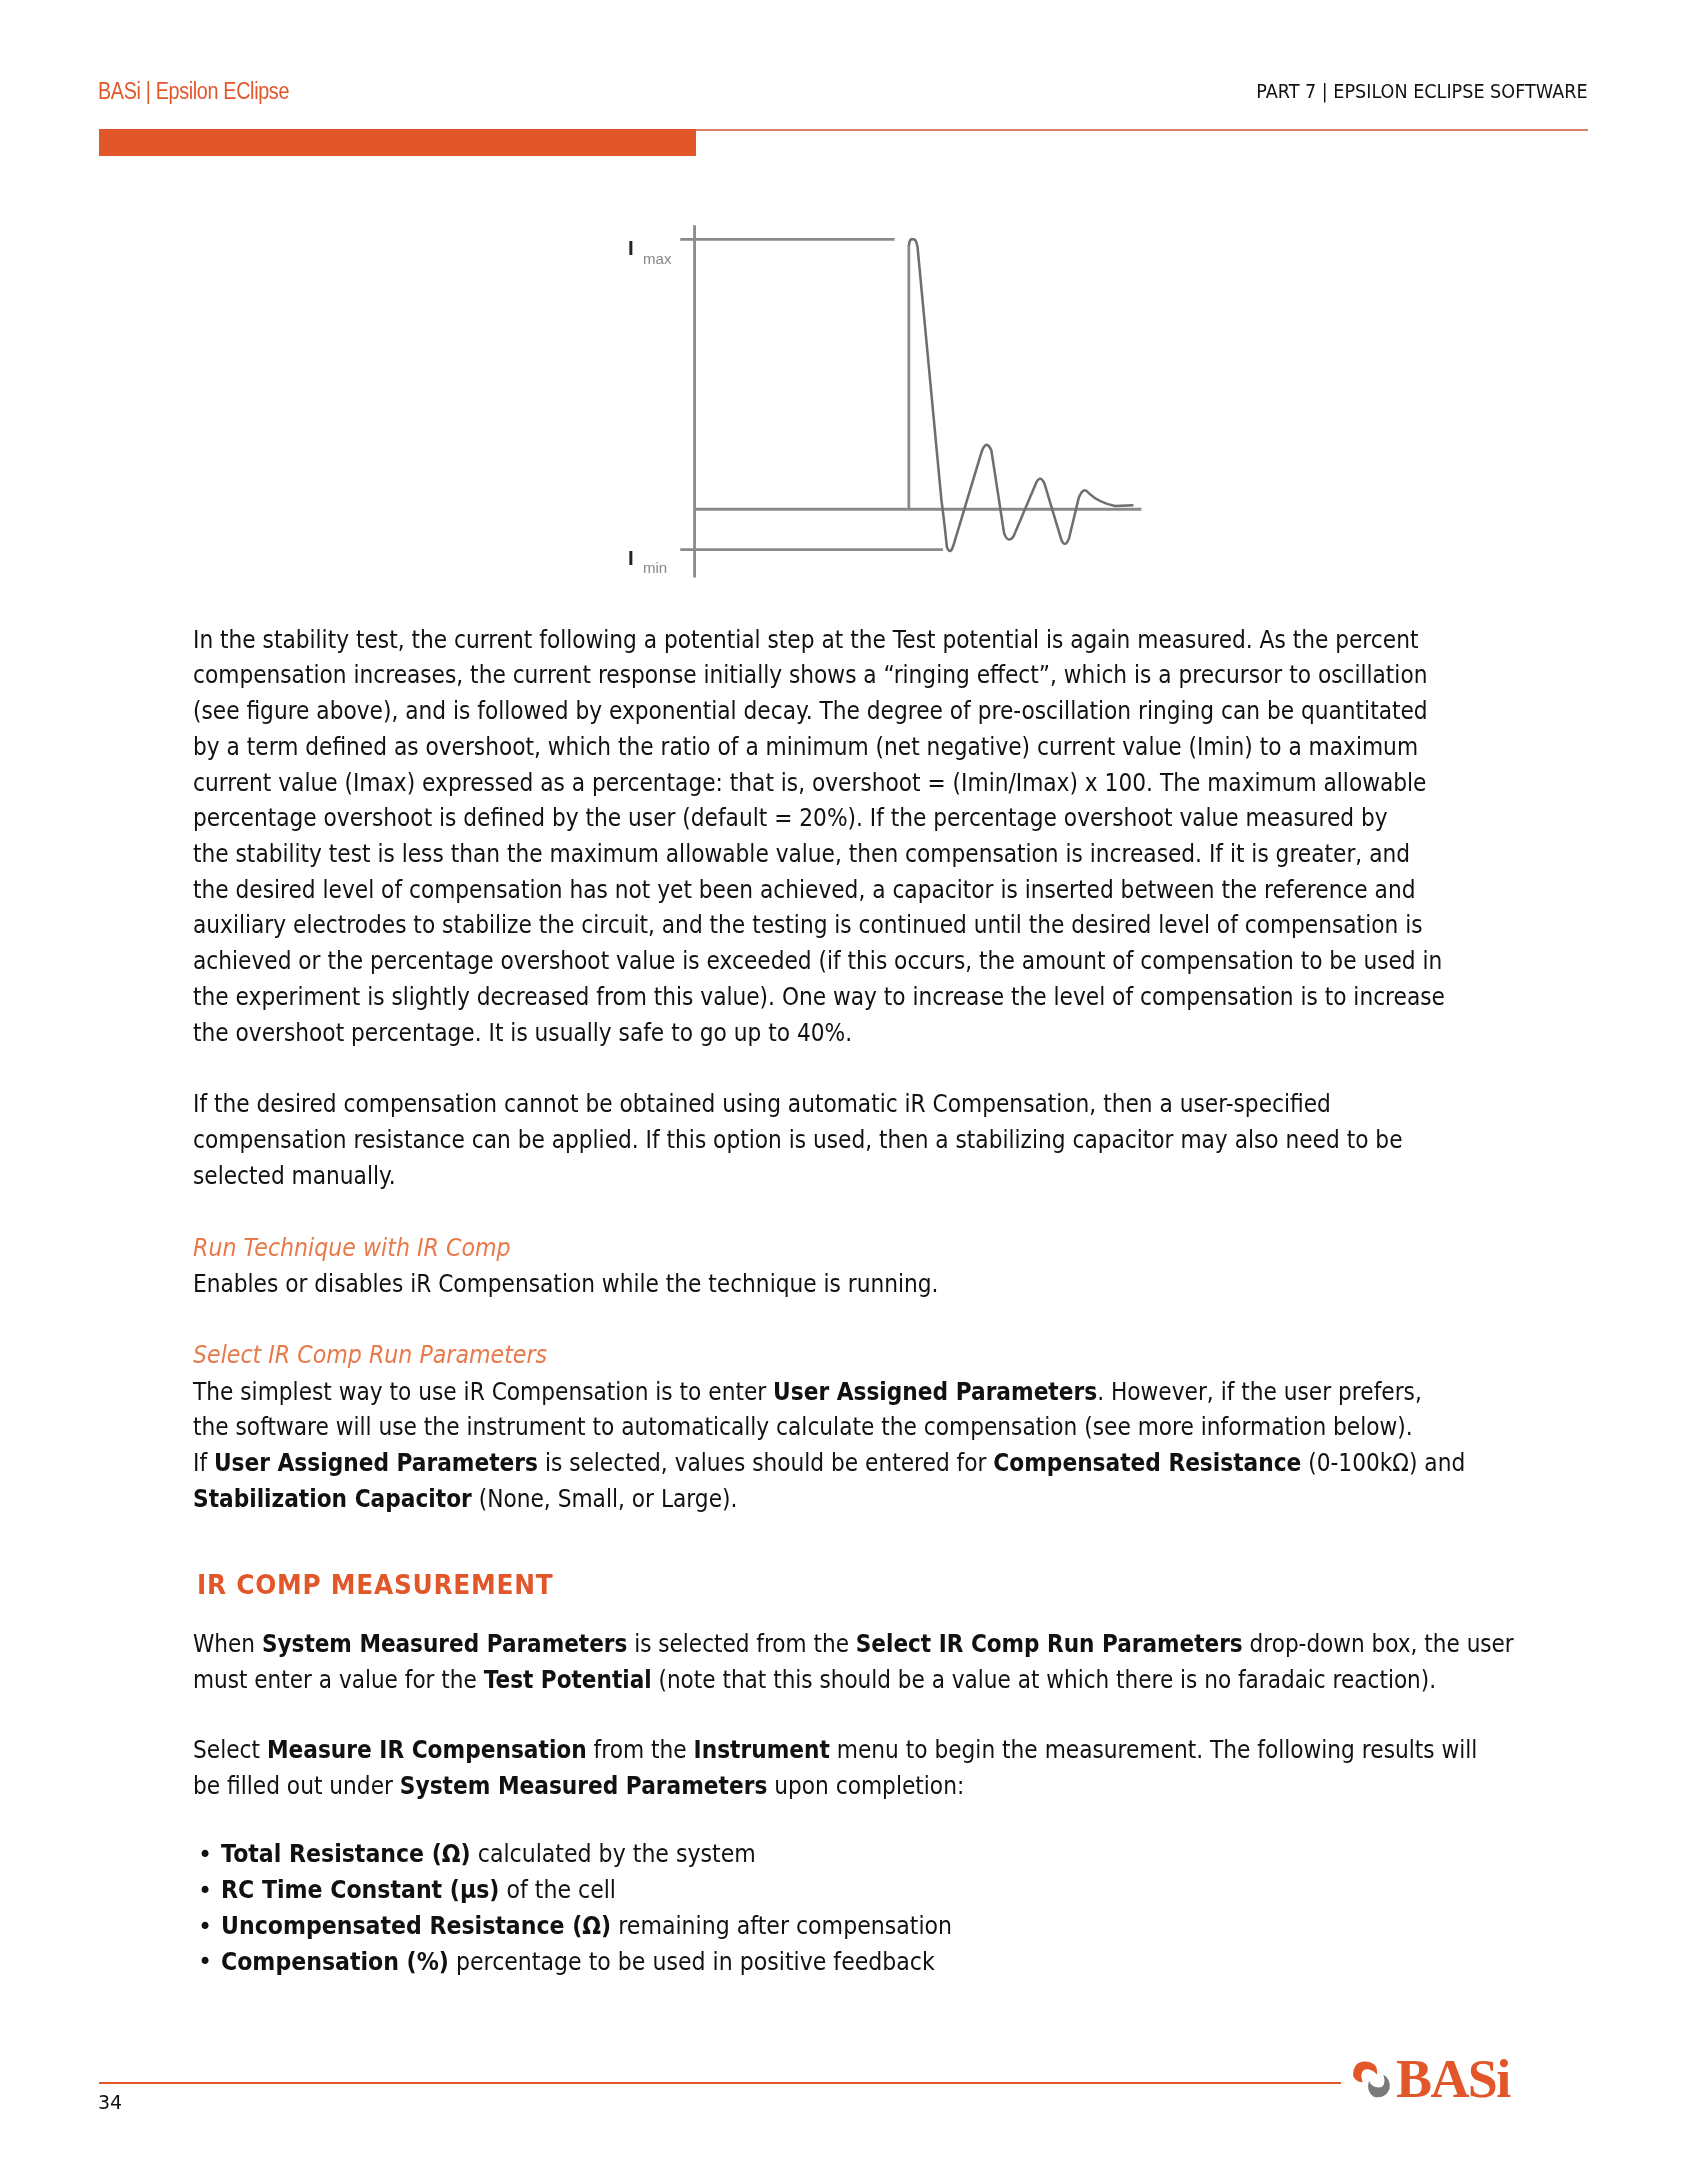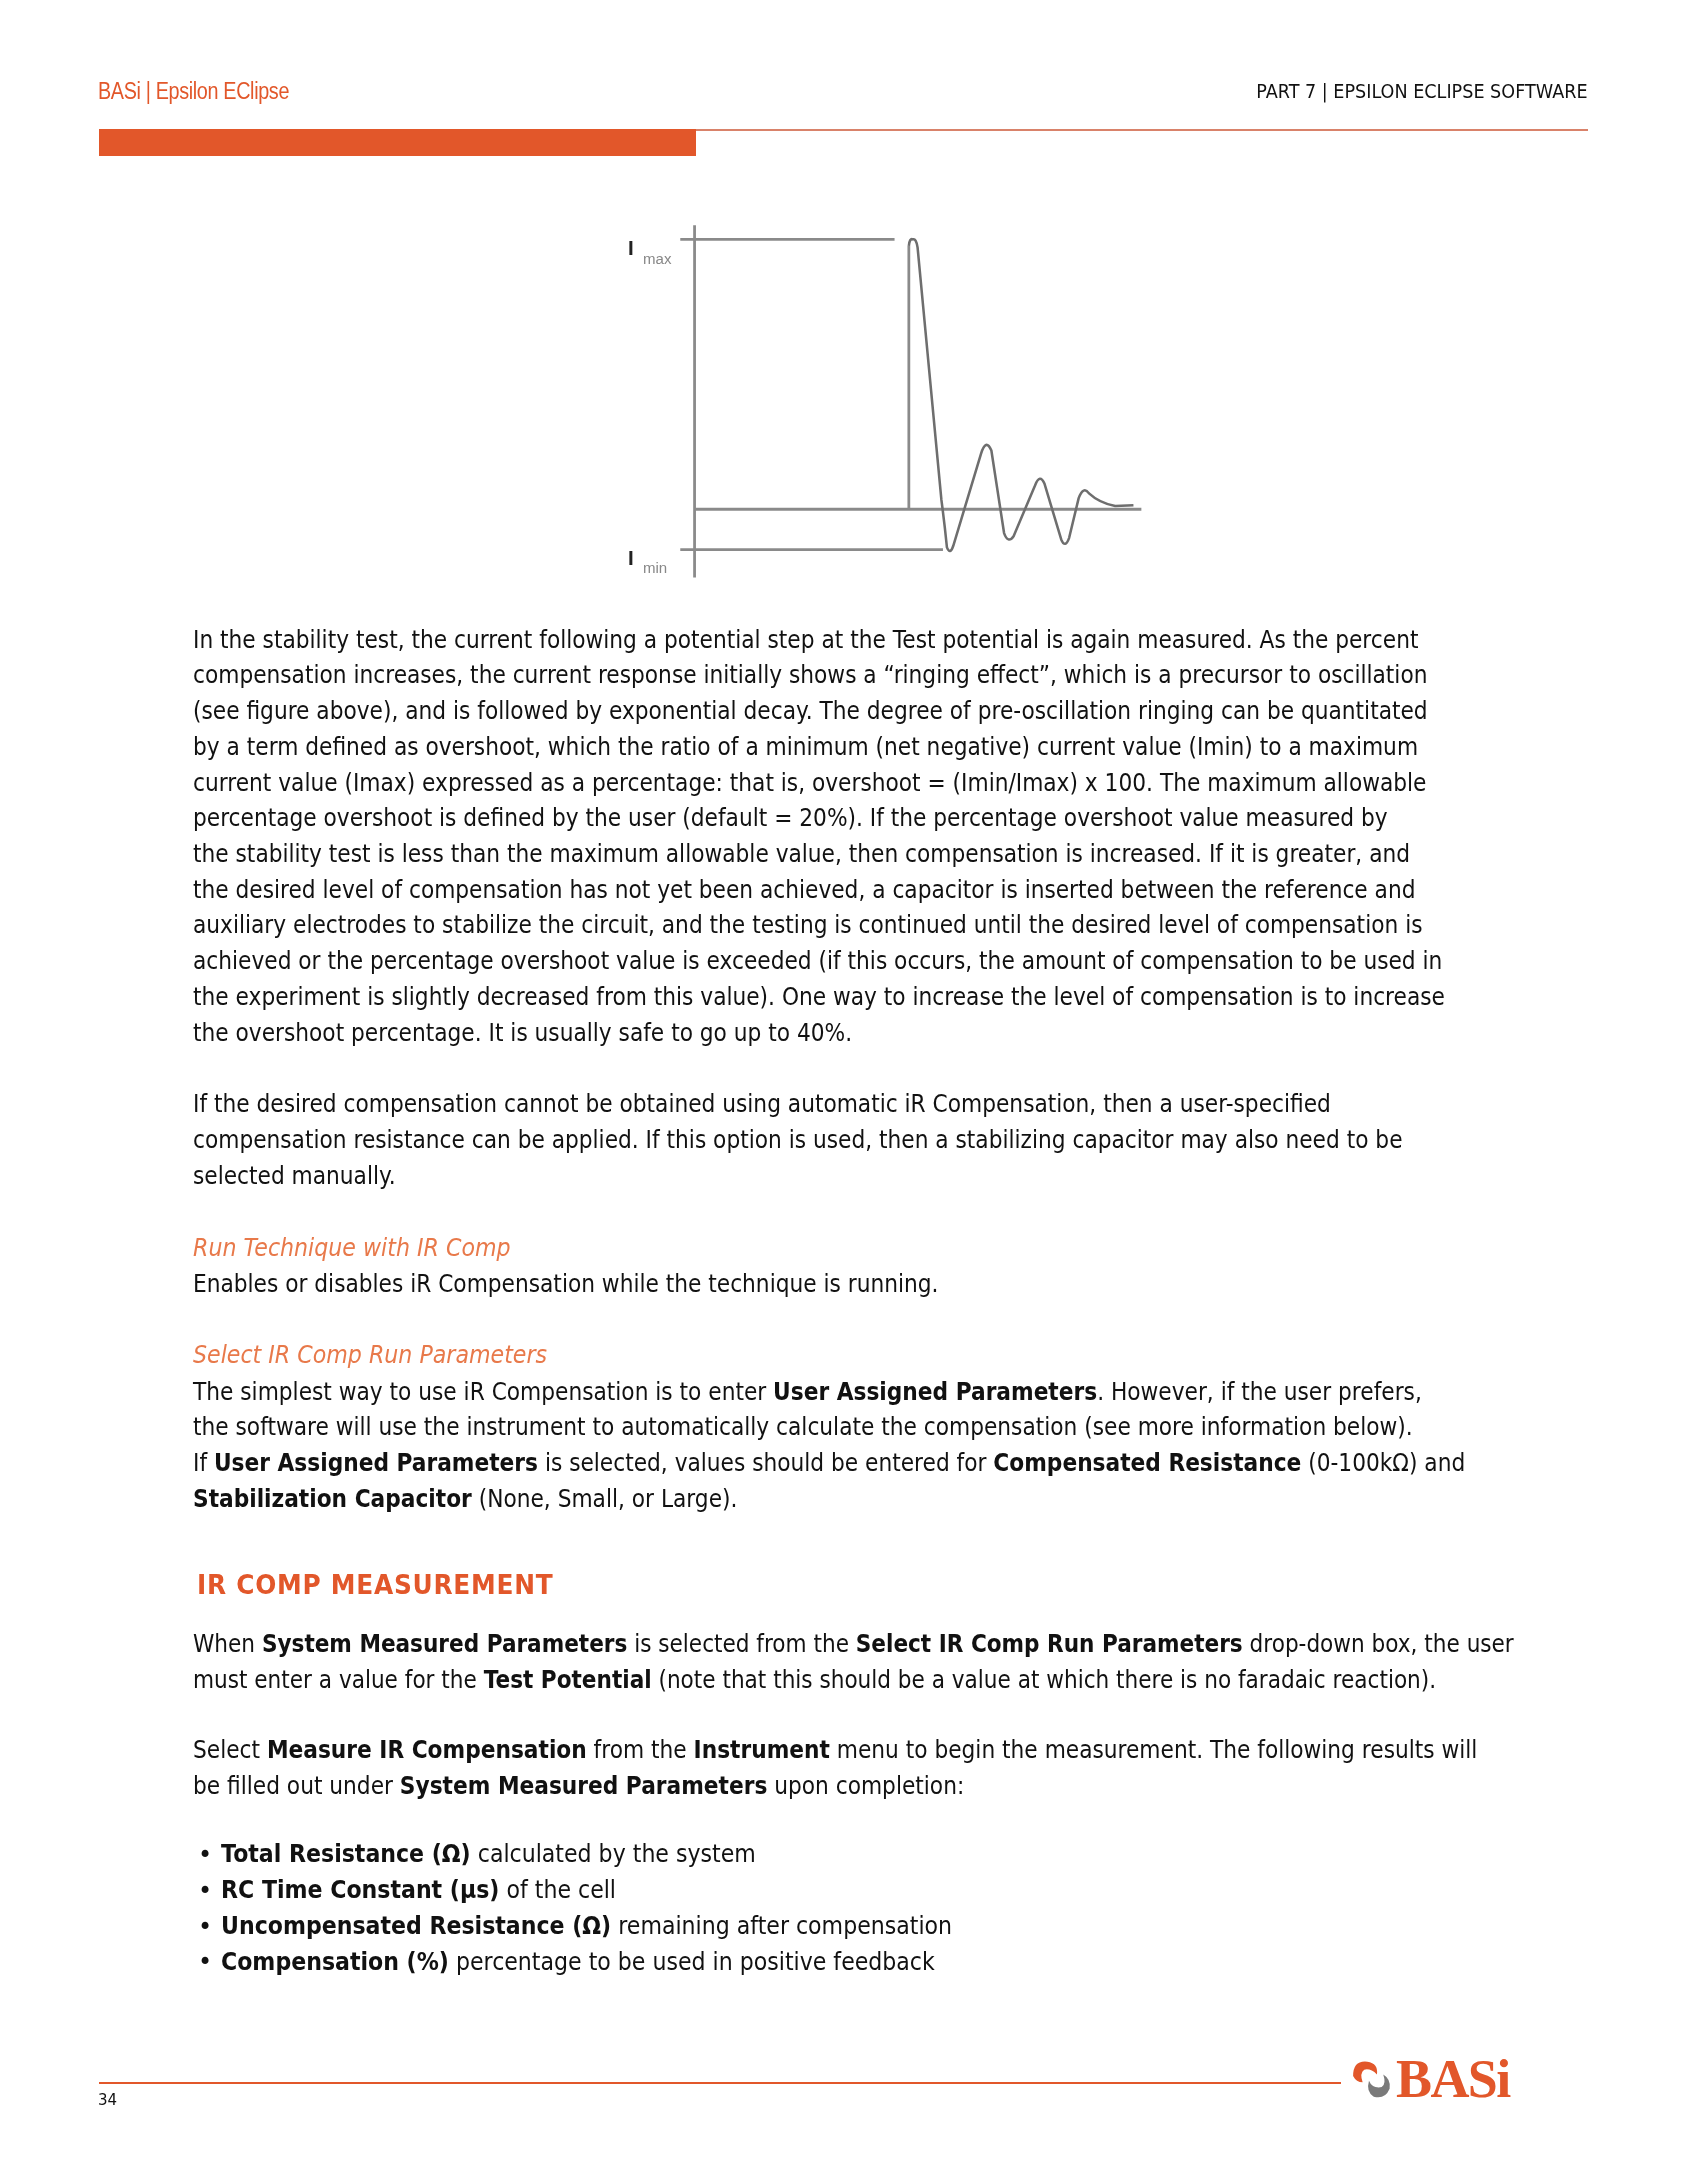--- a/index.html
+++ b/index.html
@@ -22,21 +22,21 @@
   .line { position: absolute; left: 193px; white-space: nowrap; font-size: 24px; line-height: 1;
           transform-origin: left bottom; }
   .line b { font-weight: bold; }
   .sub { color: #E8794A; font-style: italic; font-size: 24.6px; }
   .h2 { color: #E2572A; font-weight: bold; font-size: 27px; left: 197px; letter-spacing: 0.8px; }
   .bullet-dot { position: absolute; left: 198px; font-size: 24px; }
   .bullet-text { left: 221px; }
 
   
   #ftr-rule { left: 99px; top: 2082px; width: 1242px; height: 1.6px; background: #E2572A; }
-  #page-num { left: 98px; top: 2091px; font-size: 15px; color: #111; }
+  #page-num { left: 98px; top: 2091px; font-size: 19px; color: #111; }
   #logo { left: 1342px; top: 2044px; width: 254px; height: 64px; }
   #logo-text { font-family: "Liberation Serif", "DejaVu Serif", serif; font-weight: bold; fill: #E2572A; }
 </style>
 </head>
 <body>
 
 <div id="hdr-left" class="abs">BASi | Epsilon EClipse</div>
 <div id="hdr-right" class="abs">PART 7 | EPSILON ECLIPSE SOFTWARE</div>
 <div id="hdr-bar" class="abs"></div>
 <div id="hdr-rule" class="abs"></div>

